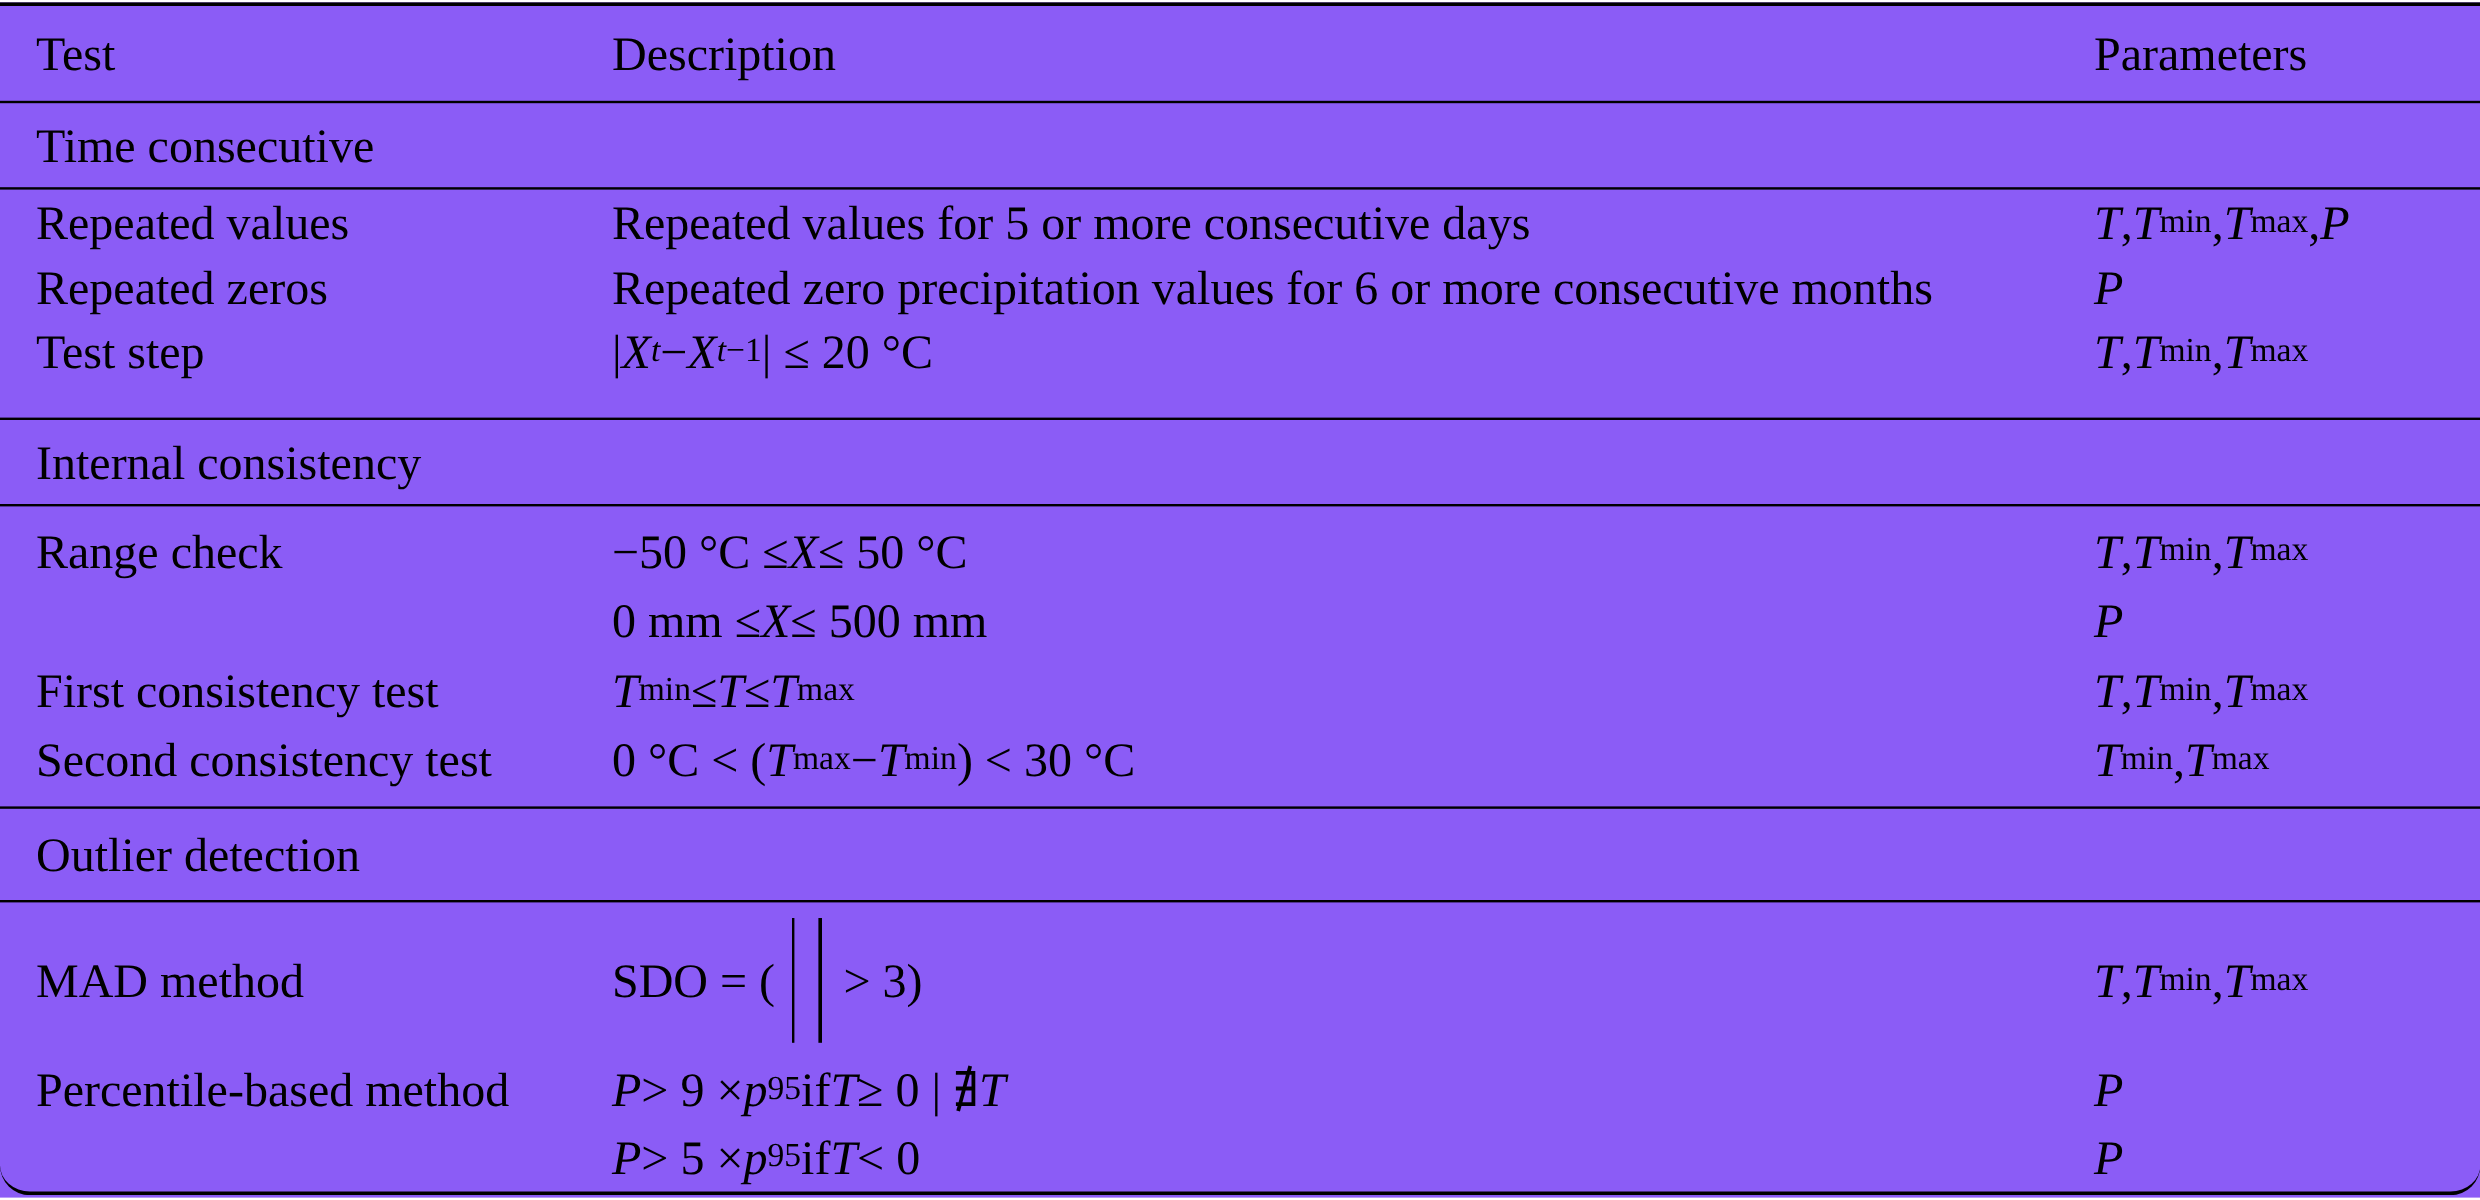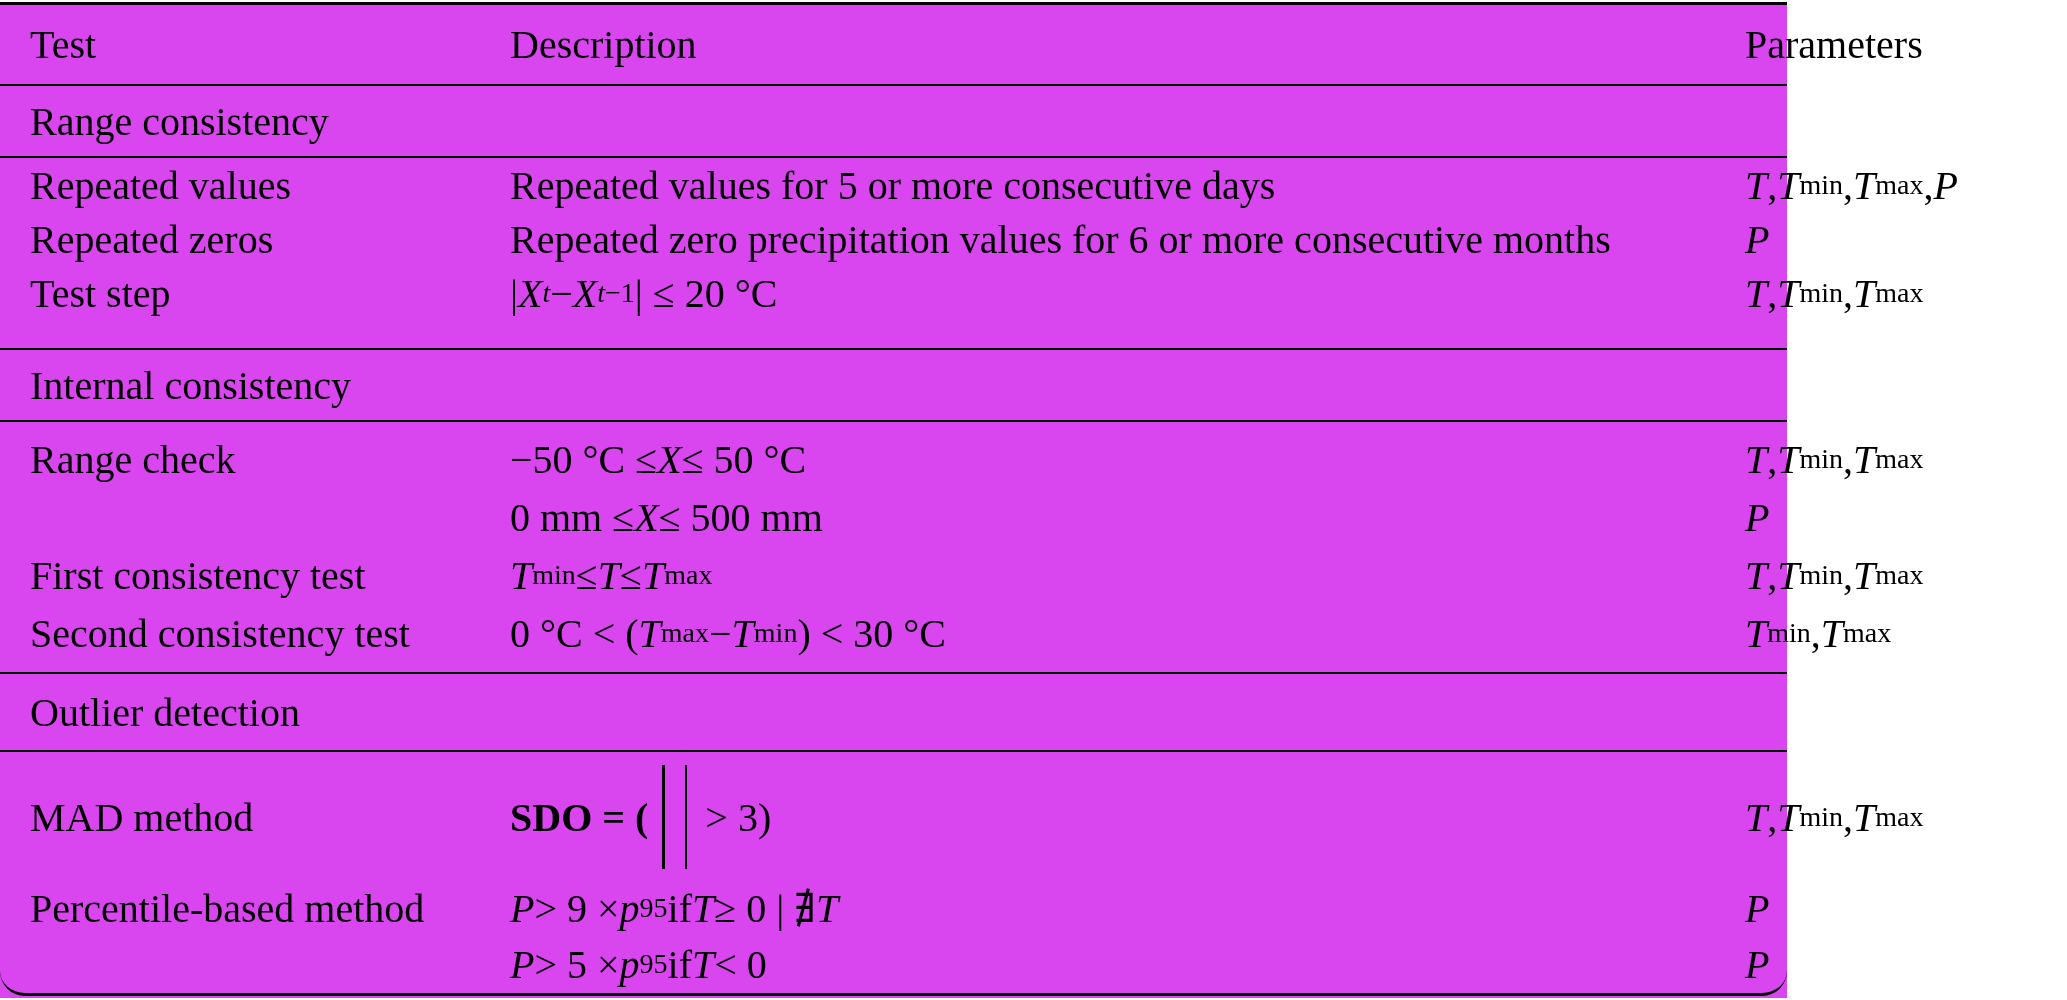--- a/index.html
+++ b/index.html
@@ -1,22 +1,22 @@
 <!DOCTYPE html>
 <html><head>
 <meta charset="utf-8">
 <style>
   html,body{margin:0;padding:0;background:#ffffff;}
   body{width:2067px;height:1000px;overflow:hidden;}
   .page{
     box-sizing:border-box;
-    width:1787px;height:996px;margin-top:2px;
+    width:2067px;height:996px;margin-top:2px;
     border-top:3px solid #000;
     font-family:"Liberation Serif","DejaVu Serif","DejaVu Sans",serif;
-    font-size:40px;color:#000;background:#d946ef;
+    font-size:40px;color:#000;background:#8b5cf6;
   }
   .band{
     box-sizing:border-box;
     border-bottom:2.5px solid #000;
     padding-left:30px;
   }
   .grid3{
     display:grid;
     grid-template-columns:480px 1235px 1fr;
   }
@@ -27,36 +27,36 @@
   .band-rows-internal{height:252px;grid-auto-rows:58px;padding-top:8px;}
   .band-rows-outlier{height:244px;grid-template-rows:126px 56px 56px;padding-top:2px;border-bottom-width:3px;border-radius:25px;}
   .cell{display:flex;align-items:center;white-space:nowrap;overflow:visible;}
   i{font-style:italic;}
   sub{font-size:0.7em;line-height:0;vertical-align:-0.22em;}
   .math{display:inline-flex;align-items:center;}
   .vbar{display:inline-block;width:2.5px;height:104px;background:#000;margin:0 10px;}
   .frac{display:inline-flex;flex-direction:column;align-items:center;font-size:0.75em;line-height:1.3;}
   .frac .num{padding:0 14px 3px 14px;border-bottom:2.5px solid #000;}
   .frac .den{padding-top:3px;}
-  .lhs{margin-right:4px;font-weight:bold;}
+  .lhs{margin-right:4px;}
   .rhs{margin-left:8px;}
 </style>
 </head>
 <body>
 
 <div class="page">
 
   <div class="band band-header grid3">
     <div class="cell">Test</div>
     <div class="cell">Description</div>
     <div class="cell">Parameters</div>
   </div>
 
   <div class="band band-section">
-    <span class="cell">Range consistency</span>
+    <span class="cell">Time consecutive</span>
   </div>
 
   <div class="band band-rows-time grid3">
     <div class="cell">Repeated values</div>
     <div class="cell">Repeated values for 5 or more consecutive days</div>
     <div class="cell"><i>T</i>, <i>T</i><sub>min</sub>, <i>T</i><sub>max</sub>, <i>P</i></div>
 
     <div class="cell">Repeated zeros</div>
     <div class="cell">Repeated zero precipitation values for 6 or more consecutive months</div>
     <div class="cell">

